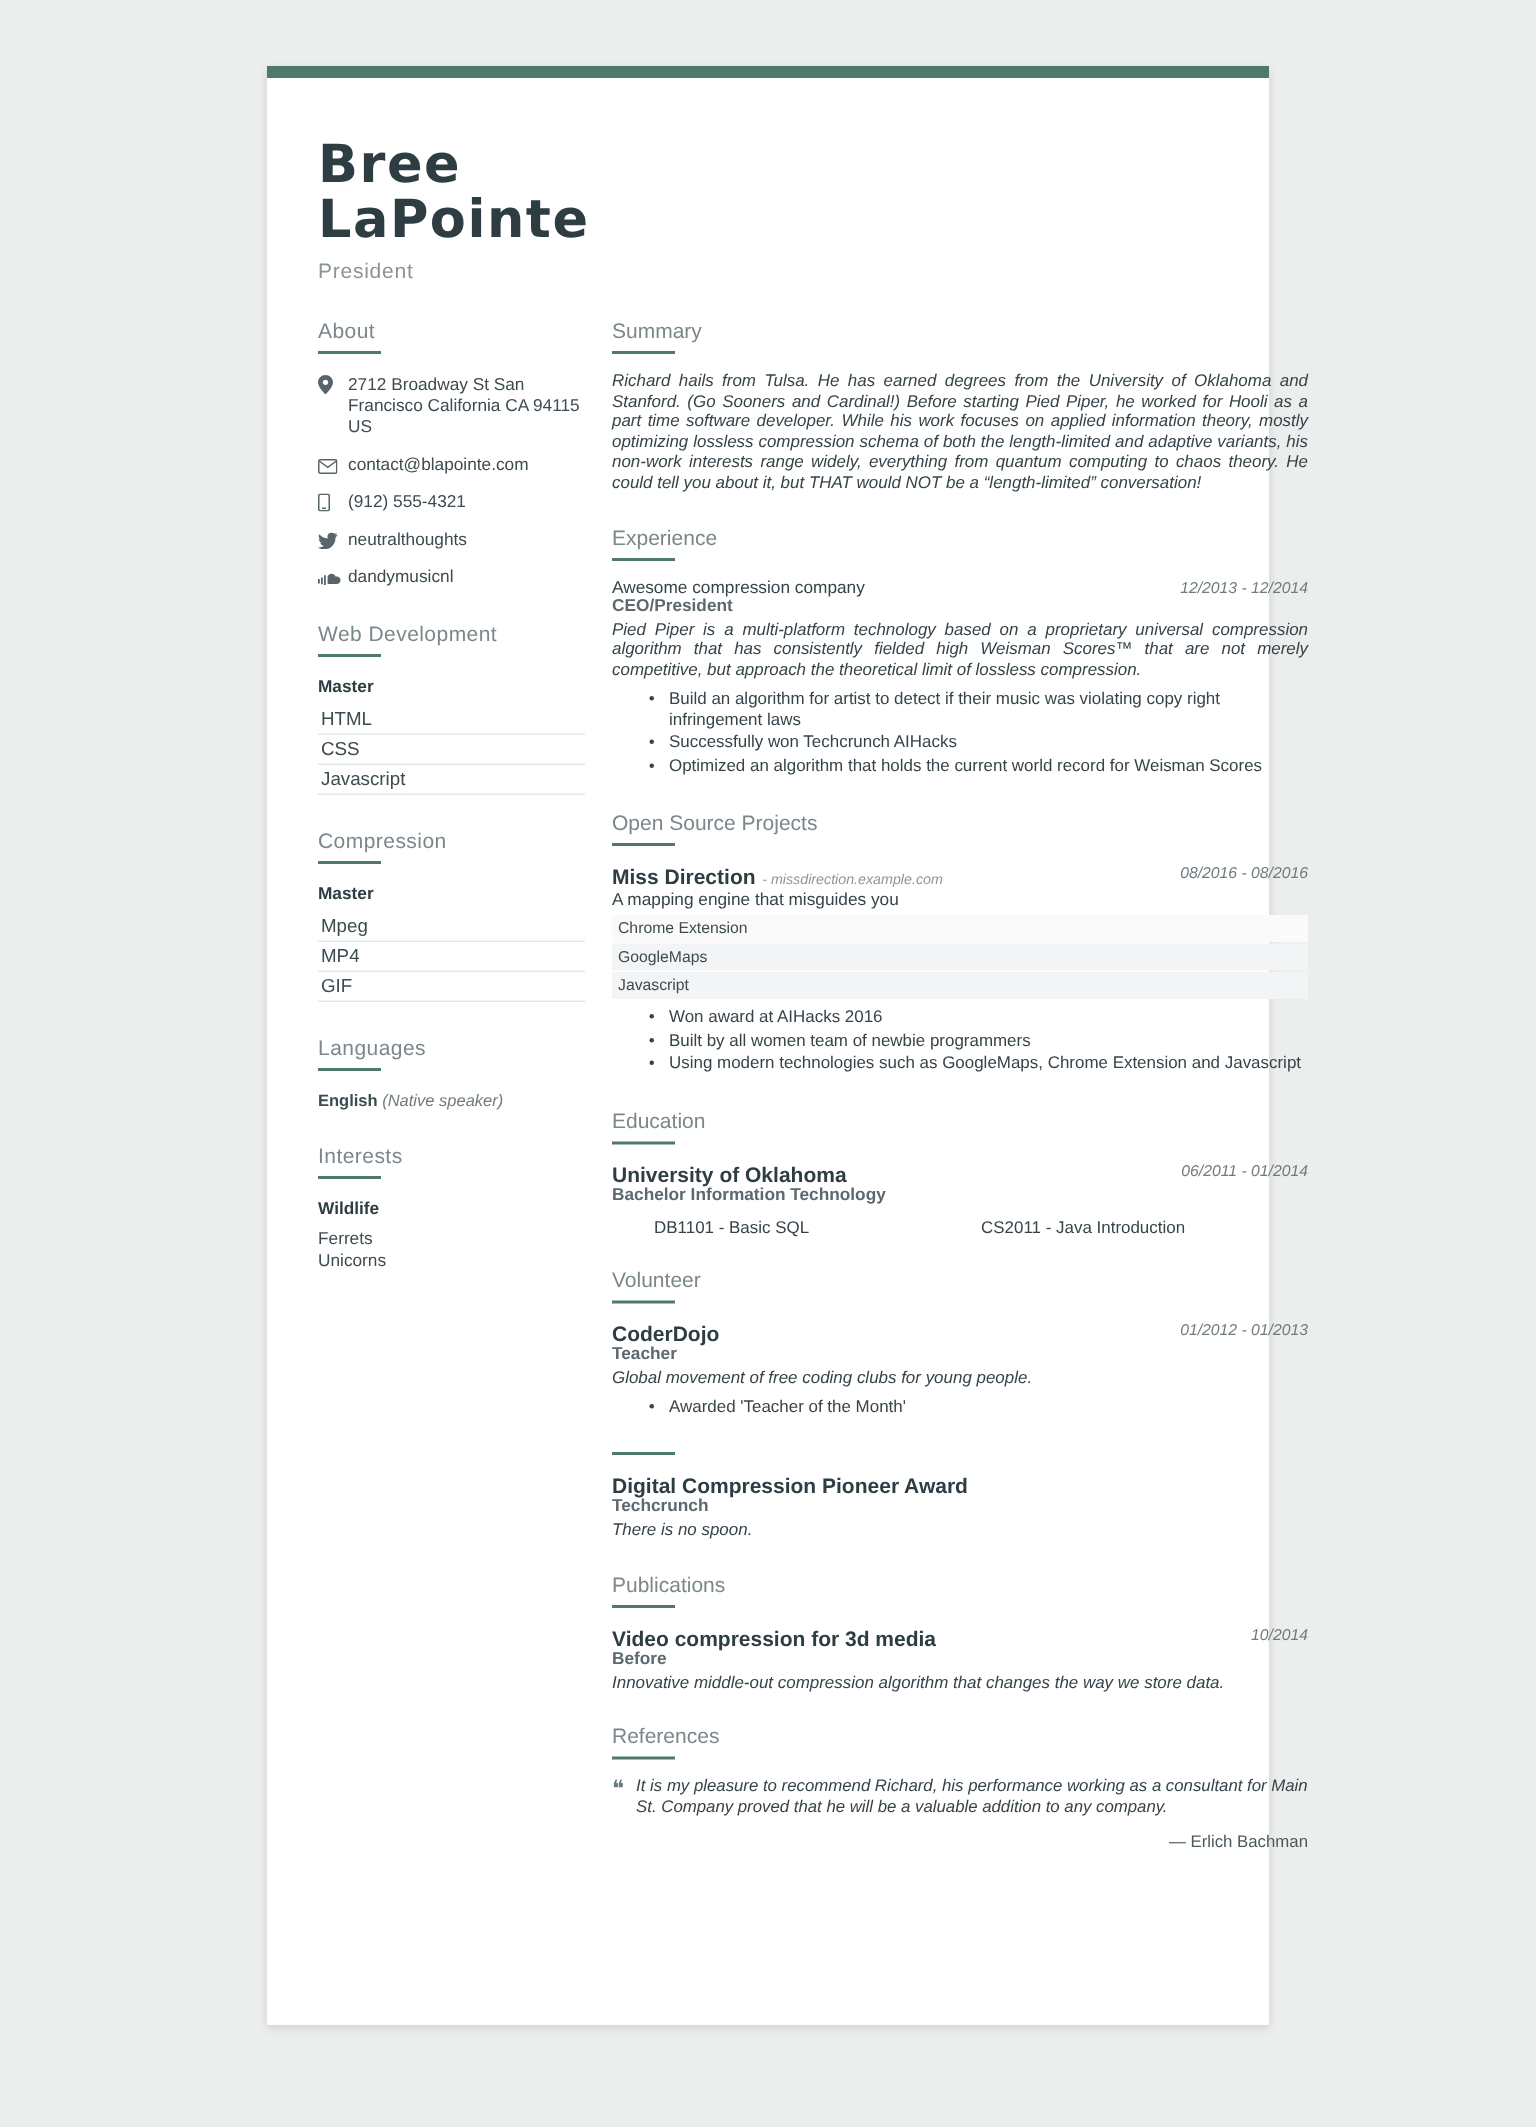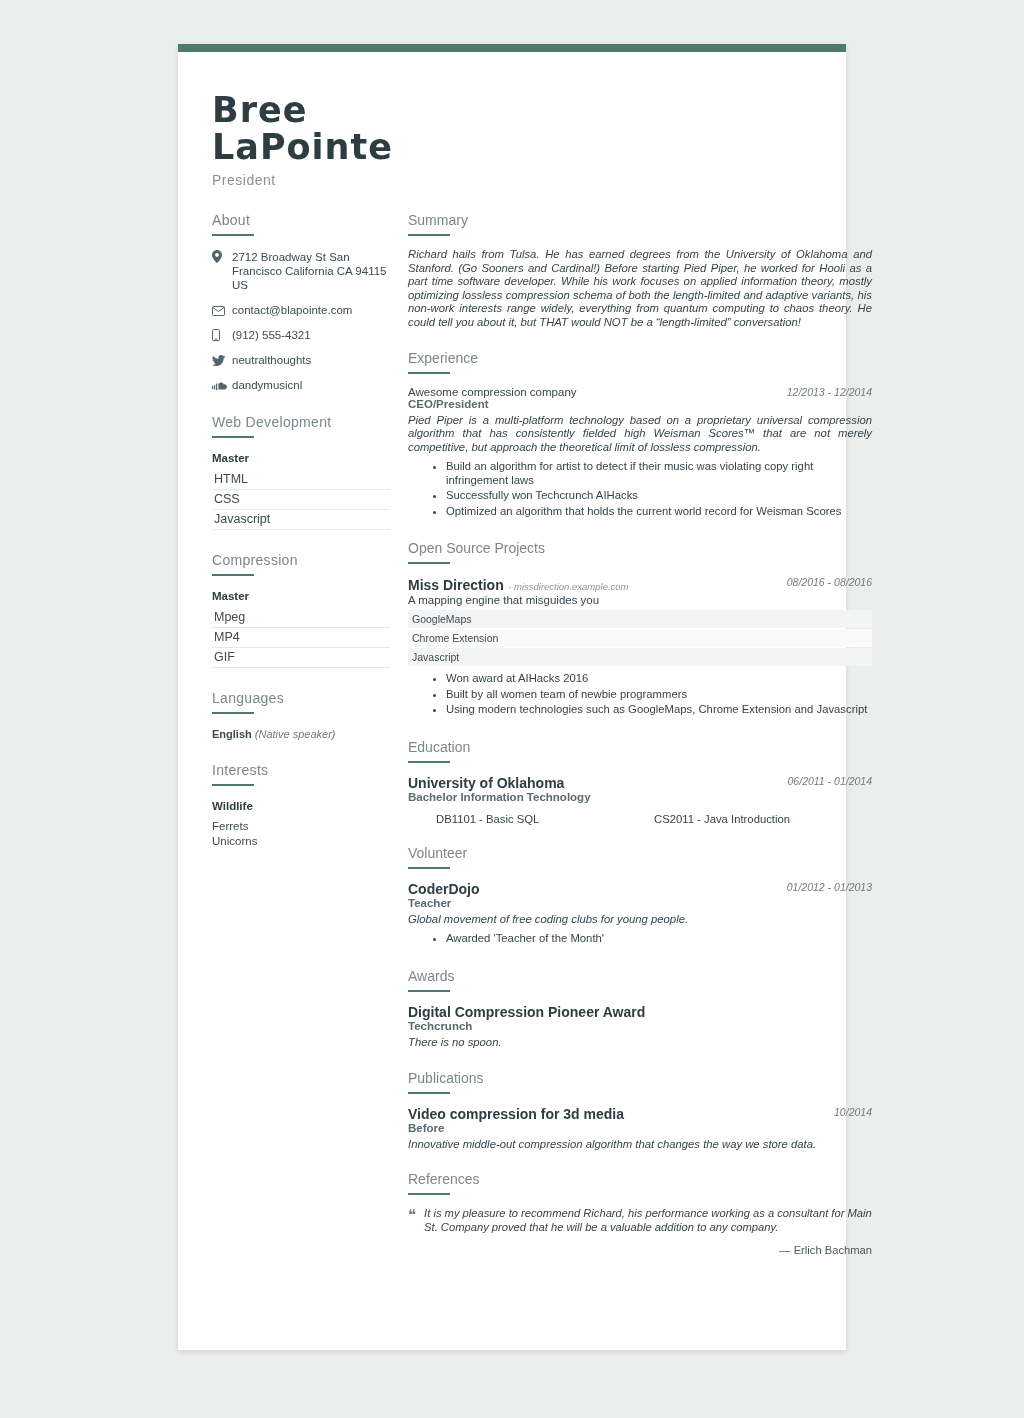--- a/index.html
+++ b/index.html
@@ -375,22 +375,22 @@
           <div class="r-sec">
             <div class="r-title">Open Source Projects</div>
             <div class="r-rule"></div>
             <div class="entry clearfix">
               <div class="entry-date">08/2016 - 08/2016</div>
               <div>
                 <span class="entry-org-strong">Miss Direction</span>
                 <span class="proj-url">- <span>missdirection.example.com</span></span>
               </div>
               <div class="entry-sub">A mapping engine that misguides you</div>
+              <div class="kw-row alt">Chrome Extension</div>
               <div class="kw-row">GoogleMaps</div>
-              <div class="kw-row alt">Chrome Extension</div>
               <div class="kw-row">Javascript</div>
               <ul class="bullets">
                 <li>Won award at AIHacks 2016</li>
                 <li>Built by all women team of newbie programmers</li>
                 <li>Using modern technologies such as GoogleMaps, Chrome Extension and Javascript</li>
               </ul>
             </div>
           </div>
 
           <div class="r-sec">
@@ -415,21 +415,20 @@
               <div class="entry-org-strong">CoderDojo</div>
               <div class="entry-role">Teacher</div>
               <div class="para">Global movement of free coding clubs for young people.</div>
               <ul class="bullets">
                 <li>Awarded 'Teacher of the Month'</li>
               </ul>
             </div>
           </div>
 
           <div class="r-sec">
-            <div class="r-title">Awards</div>
             <div class="r-rule"></div>
             <div class="entry clearfix">
               <div class="entry-org-strong">Digital Compression Pioneer Award</div>
               <div class="entry-role">Techcrunch</div>
               <div class="para">There is no spoon.</div>
             </div>
           </div>
 
           <div class="r-sec">
             <div class="r-title">Publications</div>

